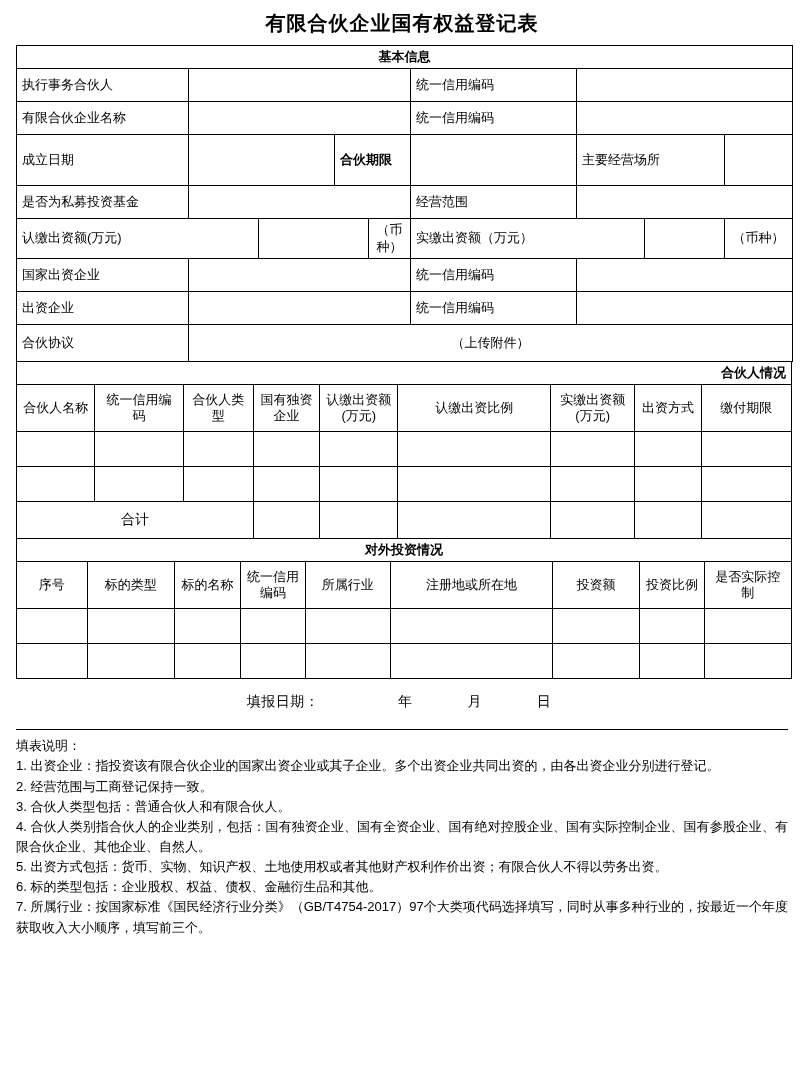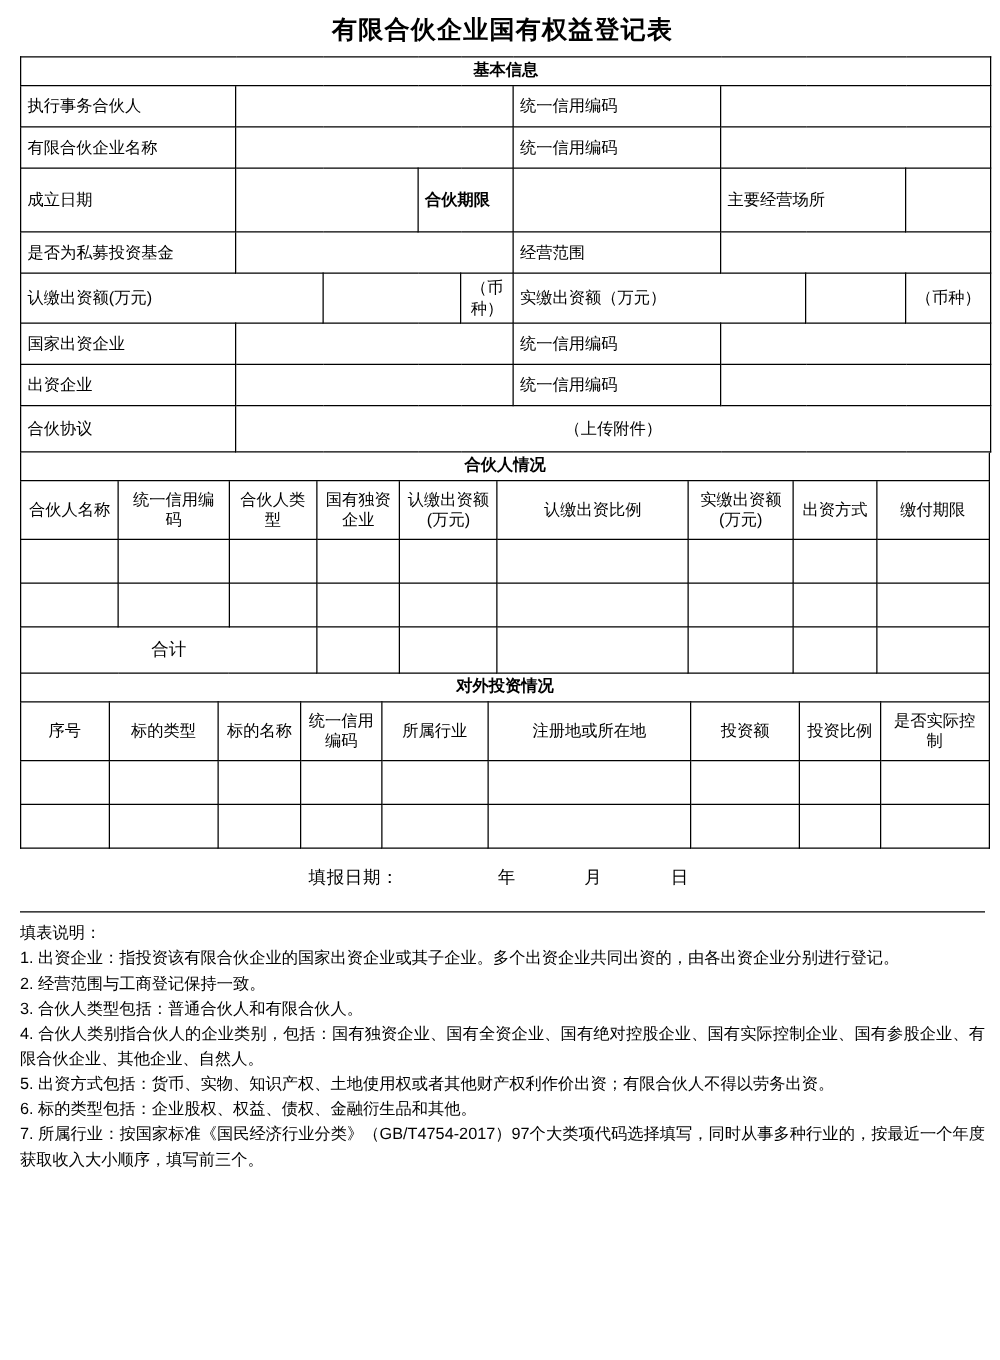--- a/index.html
+++ b/index.html
@@ -176,21 +176,21 @@
       <col style="width:70px">
       <col style="width:66px">
       <col style="width:78px">
       <col style="width:152px">
       <col style="width:84px">
       <col style="width:66px">
       <col style="width:90px">
     </colgroup>
     <tbody>
         <tr>
-      <td class="section" colspan="9" style="border-top:none;">合伙人情况</td>
+      <td class="section" colspan="9" style="border-top:none;text-align:right;">合伙人情况</td>
     </tr>
     <tr>
       <td class="hdr">合伙人名称</td>
       <td class="hdr">统一信用编码</td>
       <td class="hdr">合伙人类型</td>
       <td class="hdr">国有独资企业</td>
       <td class="hdr">认缴出资额(万元)</td>
       <td class="hdr">认缴出资比例</td>
       <td class="hdr">实缴出资额(万元)</td>
       <td class="hdr">出资方式</td>

